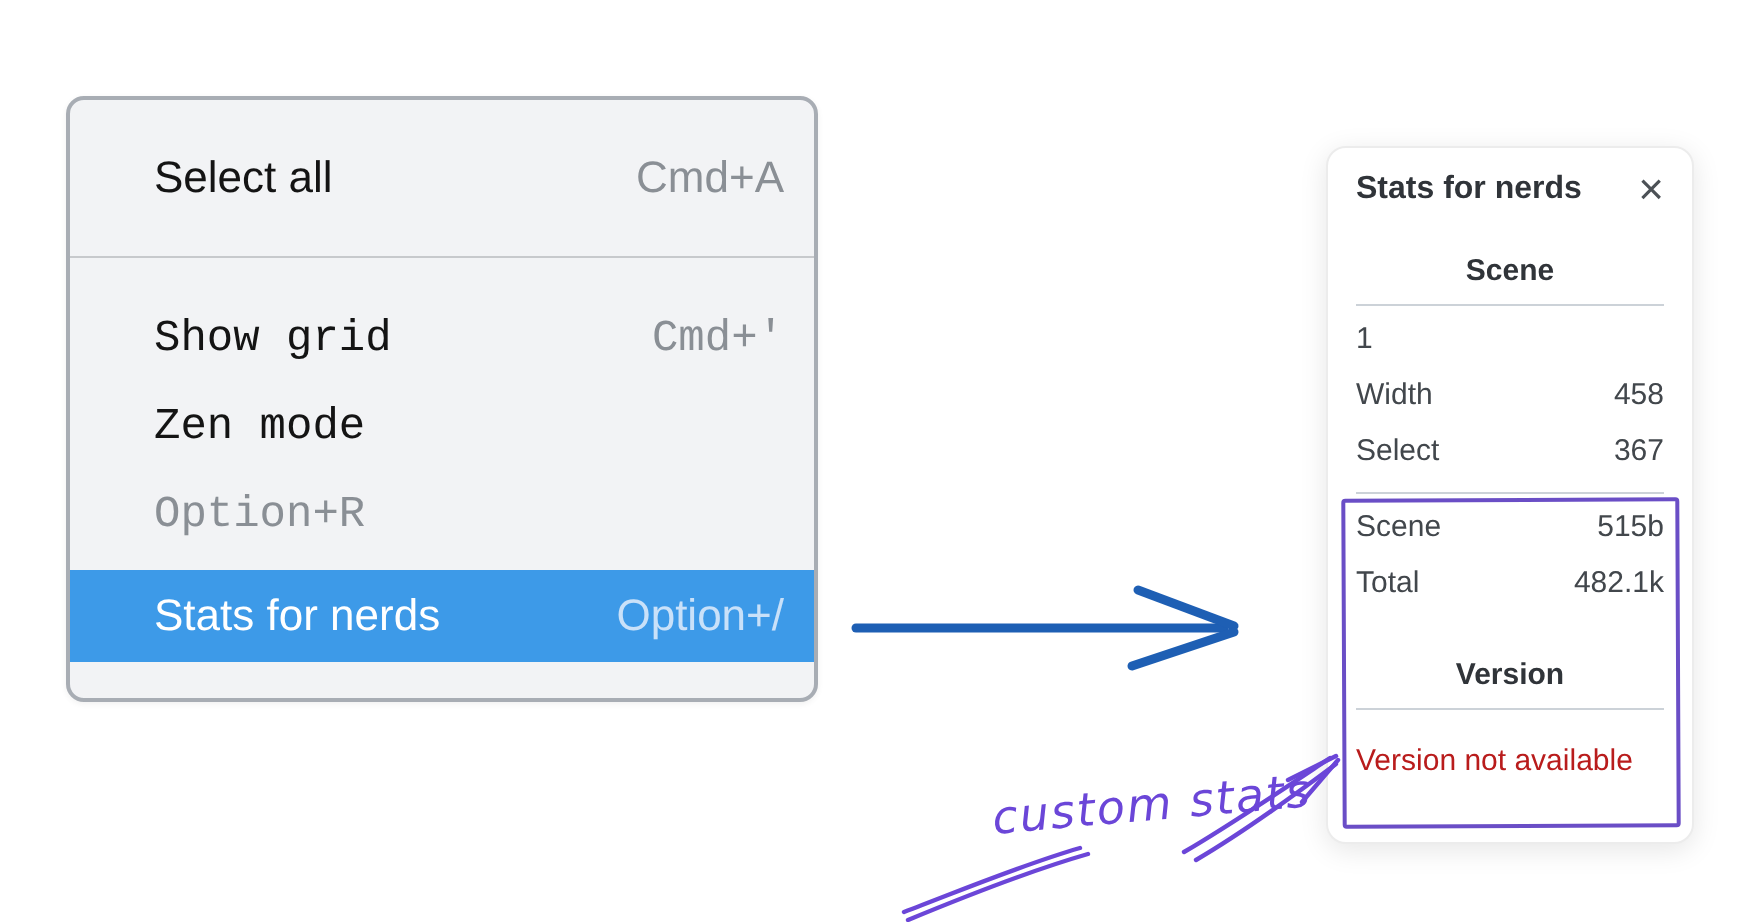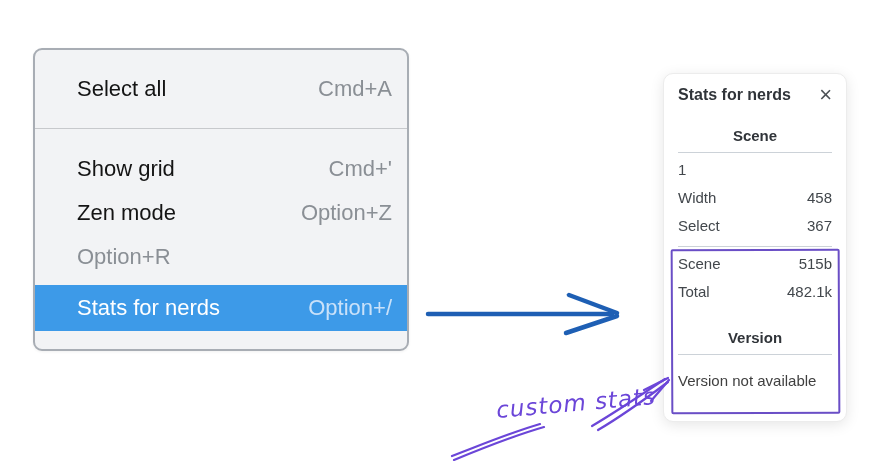--- a/index.html
+++ b/index.html
@@ -27,21 +27,21 @@
     justify-content: space-between;
     align-items: center;
     padding: 0 15px 0 42px;
     font-size: 22px;
     color: #141414;
   }
   .menu-item .mi-short { color: #8a8f95; }
   .mi-first  { height: 78px; }
   .menu-divider { height: 1px; background: #c7c9cc; }
   .menu-gap-a { height: 18px; }
-  .menu-row  { height: 44px; }
+  .menu-row  { height: 44px; font-family: Liberation Mono, monospace; }
   .menu-gap-b { height: 6px; }
   .menu-item.selected {
     height: 46px;
     background: #3d9ae8;
     color: #ffffff;
   }
   .menu-item.selected .mi-short { color: #c9e1f9; margin-left: 36px; }
 
   
   .main-arrow { position: absolute; left: 424px; top: 288px; }
@@ -82,21 +82,21 @@
   .sp-heading.tight { margin-top: 8px; }
   .sp-heading.version { }
   .sp-divider { height: 1px; background: #ccd2d8; margin: 6px 0 3px 0; }
   .sp-row {
     display: flex;
     justify-content: space-between;
     font-size: 15px;
     line-height: 28px;
     color: #42474c;
   }
-  .sp-note { font-size: 15px; line-height: 26px; margin-top: 13px; color: #404040; }
+  .sp-note { font-size: 15px; line-height: 26px; margin-top: 13px; color: #b91c1c; }
 
   
   .annot-box {
     position: absolute;
     left: 671px; top: 249px;
     width: 169px; height: 165px;
     border: 2.5px solid #6a4ec6;
     border-radius: 2px;
     transform: rotate(-0.25deg);
     pointer-events: none;
@@ -123,21 +123,20 @@
     <span class="mi-short">Cmd+A</span>
   </div>
   <div class="menu-divider"></div>
   <div class="menu-gap-a"></div>
   <div class="menu-item menu-row">
     <span>Show grid</span>
     <span class="mi-short">Cmd+'</span>
   </div>
   <div class="menu-item menu-row">
     <span>Zen mode</span>
-    <span class="mi-short">Option+Z</span>
   </div>
   <div class="menu-item menu-row">
     <span class="mi-short">Option+R</span>
   </div>
   <div class="menu-gap-b"></div>
   <div class="menu-item selected">
     <span>Stats for nerds</span>
     <span class="mi-short">Option+/</span>
   </div>
 </div>

